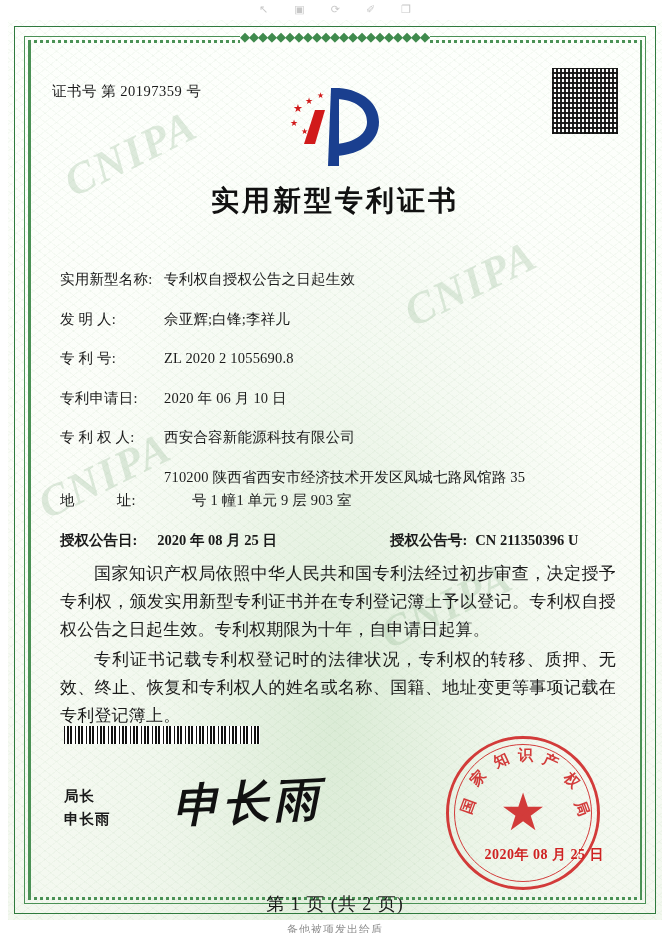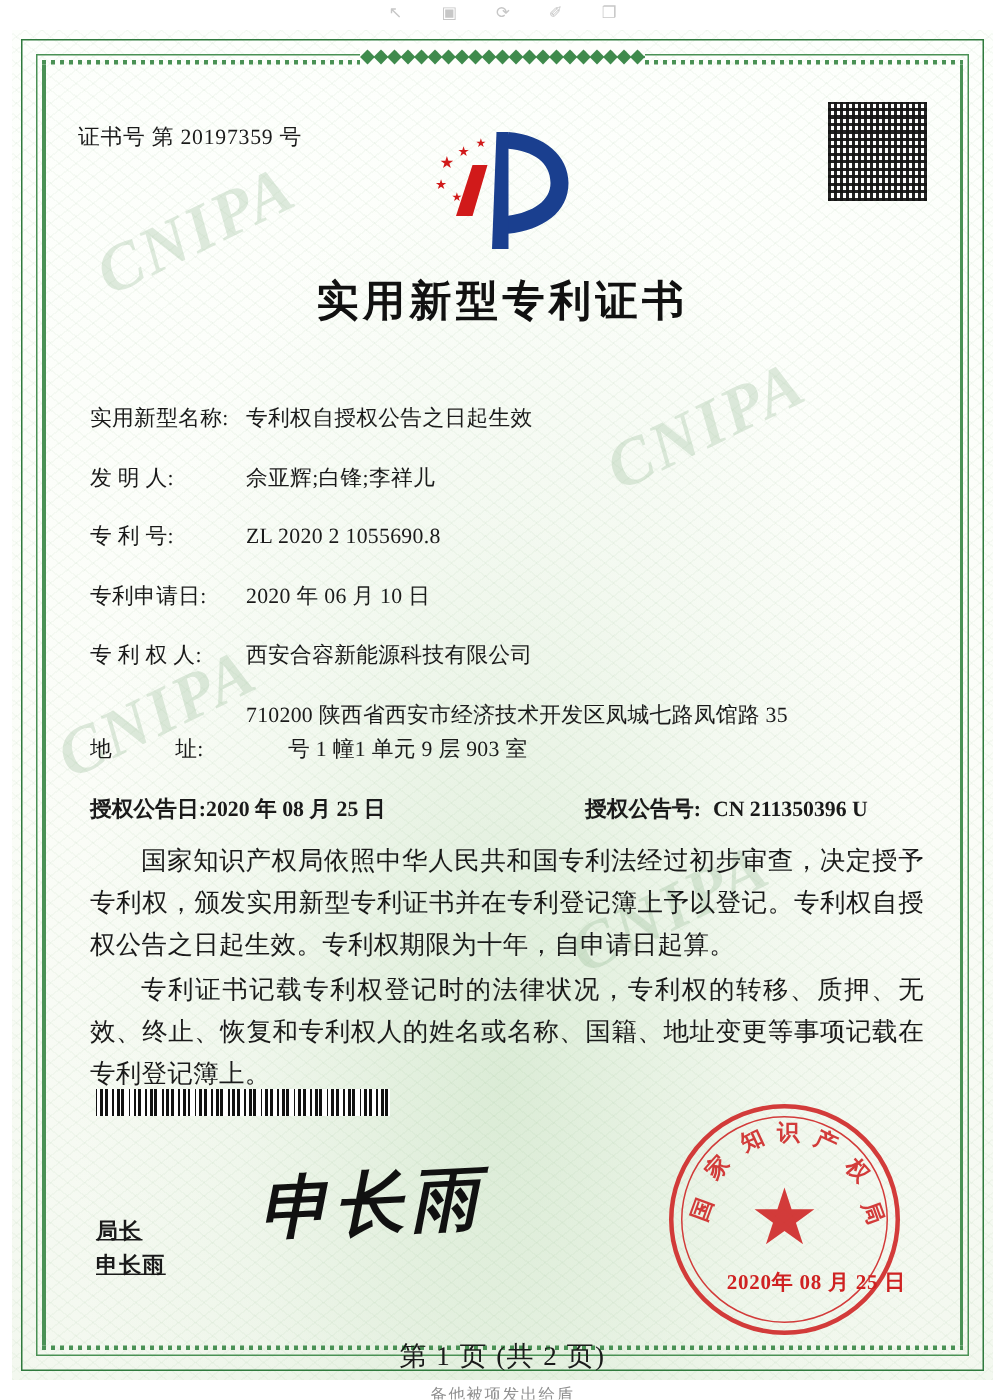--- a/index.html
+++ b/index.html
@@ -222,26 +222,25 @@
     width: 196px;
     height: 18px;
     background-image: repeating-linear-gradient(90deg,
       #111 0 1px, #fff 1px 3px, #111 3px 5px, #fff 5px 6px,
       #111 6px 8px, #fff 8px 11px);
   }
 
   .sign-block {
     position: absolute;
     left: 56px;
-    top: 790px;
+    top: 765px;
     font-size: 14.5px;
     font-weight: bold;
     line-height: 1.6;
     letter-spacing: 1px;
-    text-decoration: underline;
   }
   .signature {
     position: absolute;
     left: 165px;
     top: 752px;
     font-size: 46px;
     font-family: "Liberation Serif", serif;
     font-style: italic;
     font-weight: bold;
     color: #111;
@@ -389,21 +388,21 @@
         <div class="field-label">地           址:</div>
         <div class="field-value">
           <span>710200 陕西省西安市经济技术开发区凤城七路凤馆路 35</span>
           <span class="sub">号 1 幢1 单元 9 层 903 室</span>
         </div>
       </div>
 
       <div class="row-two">
         <div class="cell-a">
           <span class="lbl">授权公告日:</span>
-          <span style="margin-left:0">2020 年 08 月 25 日</span>
+          <span style="margin-left:20px">2020 年 08 月 25 日</span>
         </div>
         <div class="cell-b">
           <span class="lbl">授权公告号:</span>
           <span style="margin-left:8px">CN 211350396 U</span>
         </div>
       </div>
     </div>
 
     <div class="paragraphs">
       <p>国家知识产权局依照中华人民共和国专利法经过初步审查，决定授予专利权，颁发实用新型专利证书并在专利登记簿上予以登记。专利权自授权公告之日起生效。专利权期限为十年，自申请日起算。</p>

